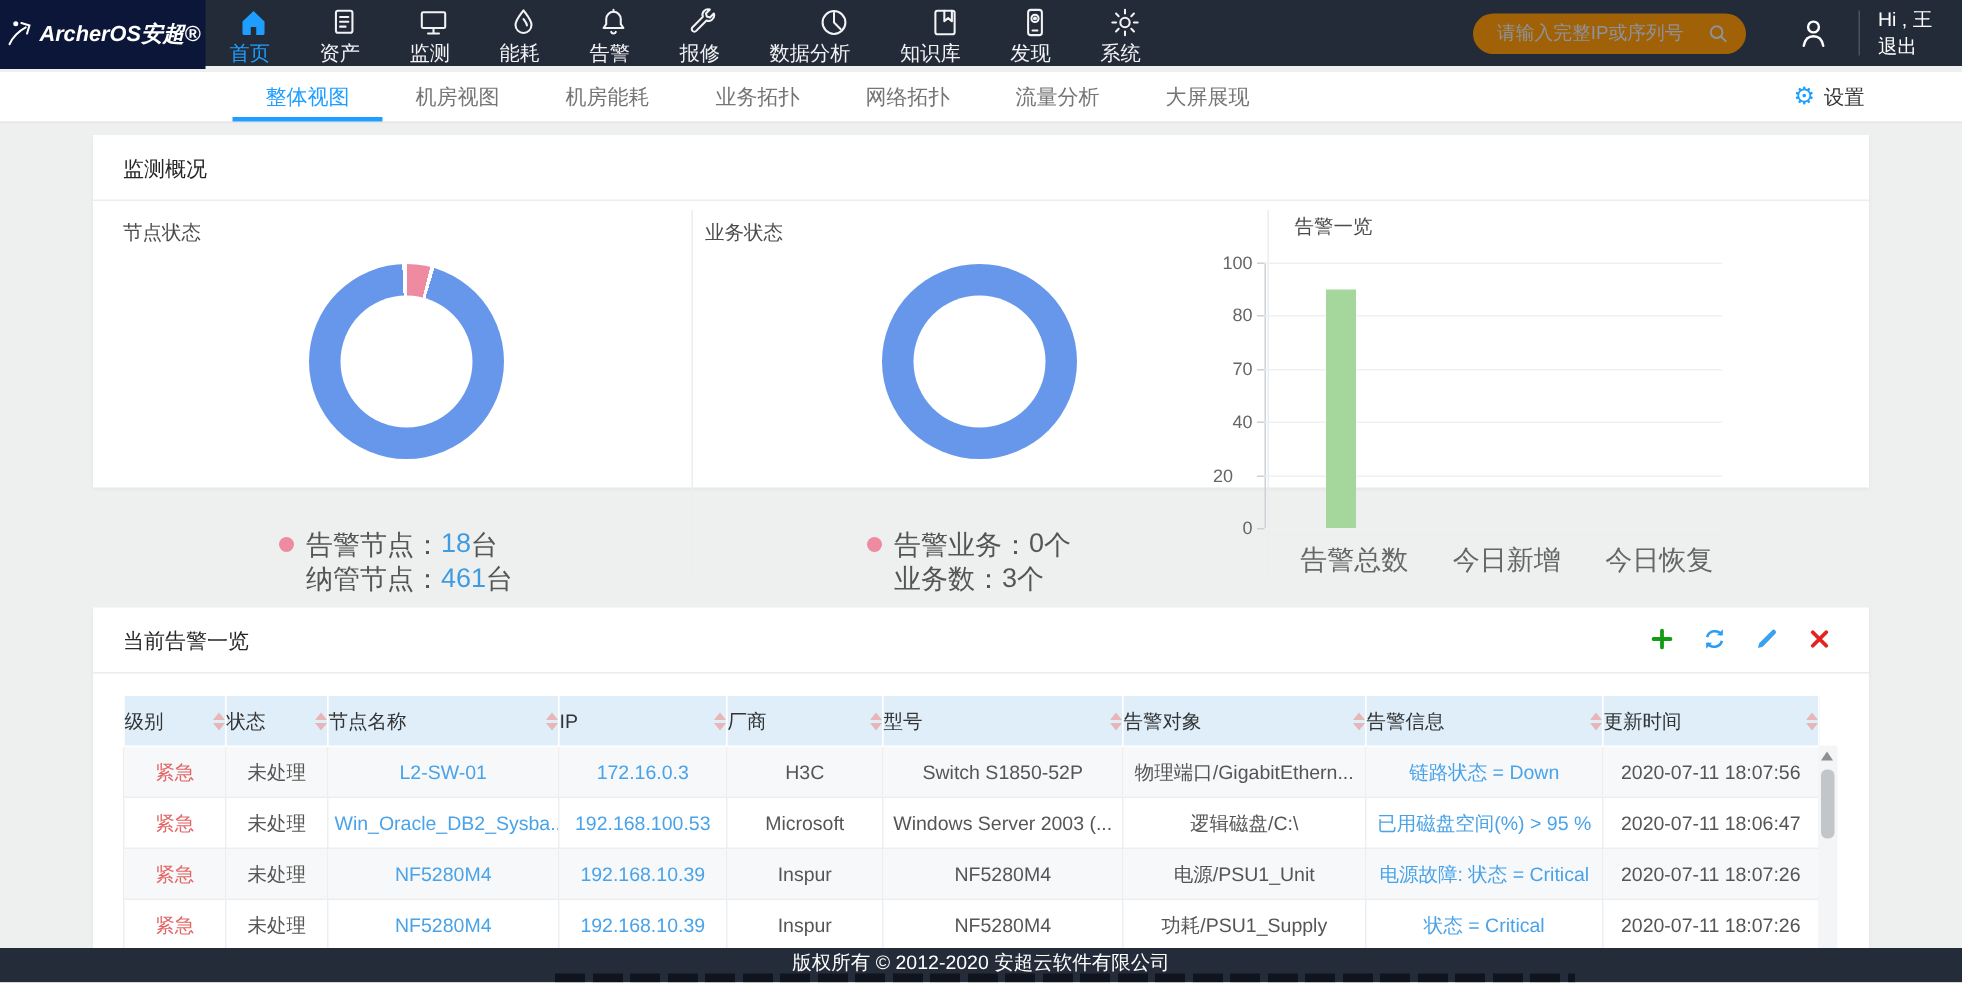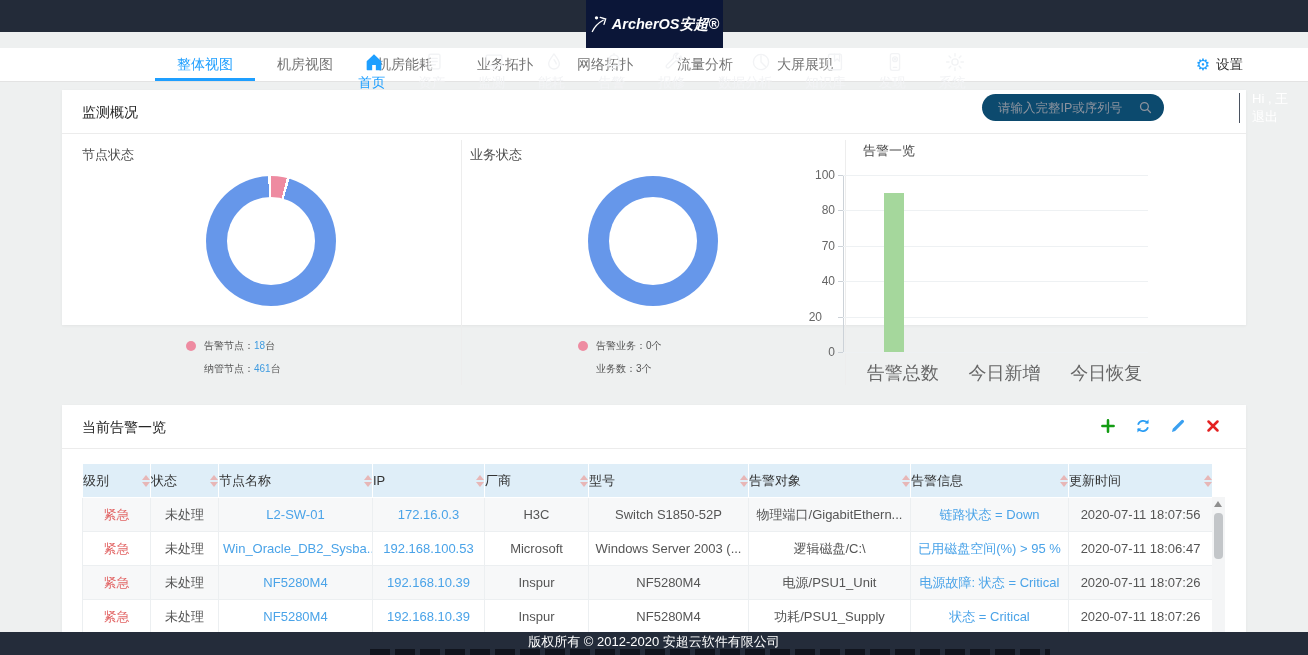--- a/index.html
+++ b/index.html
@@ -1,30 +1,30 @@
 <!DOCTYPE html>
 <html><head>
 <meta charset="utf-8">
 <style>
   html,body{margin:0;padding:0;}
   body{font-family:"Liberation Sans","DejaVu Sans",sans-serif;background:#eef0f0;}
   #app{position:relative;width:1308px;height:655px;overflow:hidden;background:#eef0f0;}
 
   
-  .navbar{position:absolute;top:0;left:0;width:1308px;height:32px;background:#232b39;display:flex;align-items:center;z-index:5;flex-direction:column;}
+  .navbar{position:absolute;top:0;left:0;width:1308px;height:44px;background:#232b39;display:flex;align-items:center;z-index:5;}
   .logo{width:137px;height:48px;background:#0b1638;display:flex;align-items:center;justify-content:center;gap:3px;color:#fff;flex:none;cursor:pointer;}
   .logo svg{width:20px;height:20px;flex:none;}
   .logo-text{font-size:14.5px;font-style:italic;font-weight:bold;white-space:nowrap;}
   .nav-items{display:flex;gap:33px;margin-left:16px;align-items:flex-start;}
   .nav-item{display:flex;flex-direction:column;align-items:flex-end;color:#f2f3f5;cursor:pointer;line-height:1;padding-top:3px;}
   .nav-item svg{width:22px;height:22px;display:block;}
   .nav-item .nav-label{font-size:13.5px;margin-top:3px;white-space:nowrap;}
   .nav-item.active{color:#1e9fff;}
   .nav-right{margin-left:auto;display:flex;align-items:center;height:48px;}
-  .search-box{width:182px;height:27px;background:#0c4a6e;border-radius:14px;display:flex;align-items:center;padding:0 10px 0 14px;box-sizing:border-box;justify-content:space-between;}
+  .search-box{width:182px;height:27px;background:#a16207;border-radius:14px;display:flex;align-items:center;padding:0 10px 0 14px;box-sizing:border-box;justify-content:space-between;}
   .search-box input{flex:1;background:transparent;border:none;outline:none;color:#c7cbd2;font-size:12.5px;font-family:inherit;width:100%;}
   .search-box input::placeholder{color:#8d939e;}
   .search-box svg{width:17px;height:17px;flex:none;}
   .avatar{margin:0 18px 0 33px;}
   .avatar svg{width:24px;height:24px;display:block;}
   .user-divider{width:1px;height:30px;background:#4a5260;}
   .user-block{margin-left:12px;color:#fff;font-size:13px;line-height:18px;white-space:nowrap;width:56px;overflow:hidden;}
   .user-block .logout{cursor:pointer;}
 
   
@@ -42,21 +42,21 @@
   #card-overview{top:90px;height:235px;}
   #card-alarms{top:405px;height:250px;}
   .card-title{position:absolute;left:20px;top:14px;font-size:14px;color:#262626;}
   .card-divider{position:absolute;left:0;right:0;top:43px;height:1px;background:#ececec;}
 
   
   .v-divider{position:absolute;top:50px;height:245px;width:1px;background:#ededed;}
   .panel-title{position:absolute;font-size:13px;color:#4c4c4c;}
   .donut{position:absolute;width:130px;height:130px;border-radius:50%;}
   .donut::after{content:"";position:absolute;left:21px;top:21px;width:88px;height:88px;border-radius:50%;background:#fff;}
-  .legend{position:absolute;top:244px;font-size:10px;color:#555;}
+  .legend{position:absolute;top:261px;font-size:18px;color:#555;}
   .legend-row{display:flex;align-items:center;height:23px;}
   .legend-dot{width:10px;height:10px;border-radius:50%;background:#ee8ba1;margin-right:8px;flex:none;}
   .legend-dot.hidden{visibility:hidden;}
   .legend-val.blue{color:#3f9be0;}
 
   
   .grid-line{position:absolute;height:1px;background:#eef1f3;}
   .axis-y{position:absolute;width:1px;background:#ccd2d8;}
   .tick-mark{position:absolute;width:5px;height:1px;background:#ccd2d8;}
   .tick-label{position:absolute;width:40px;text-align:right;font-size:12px;color:#666;}

